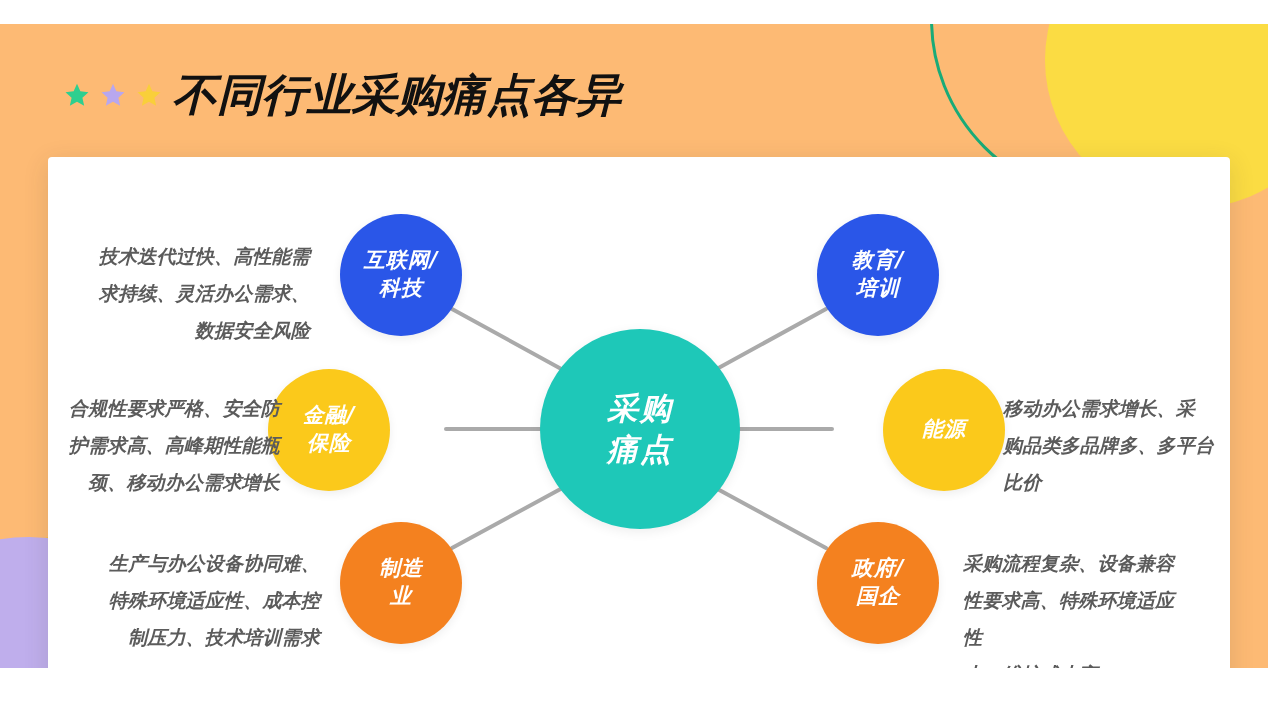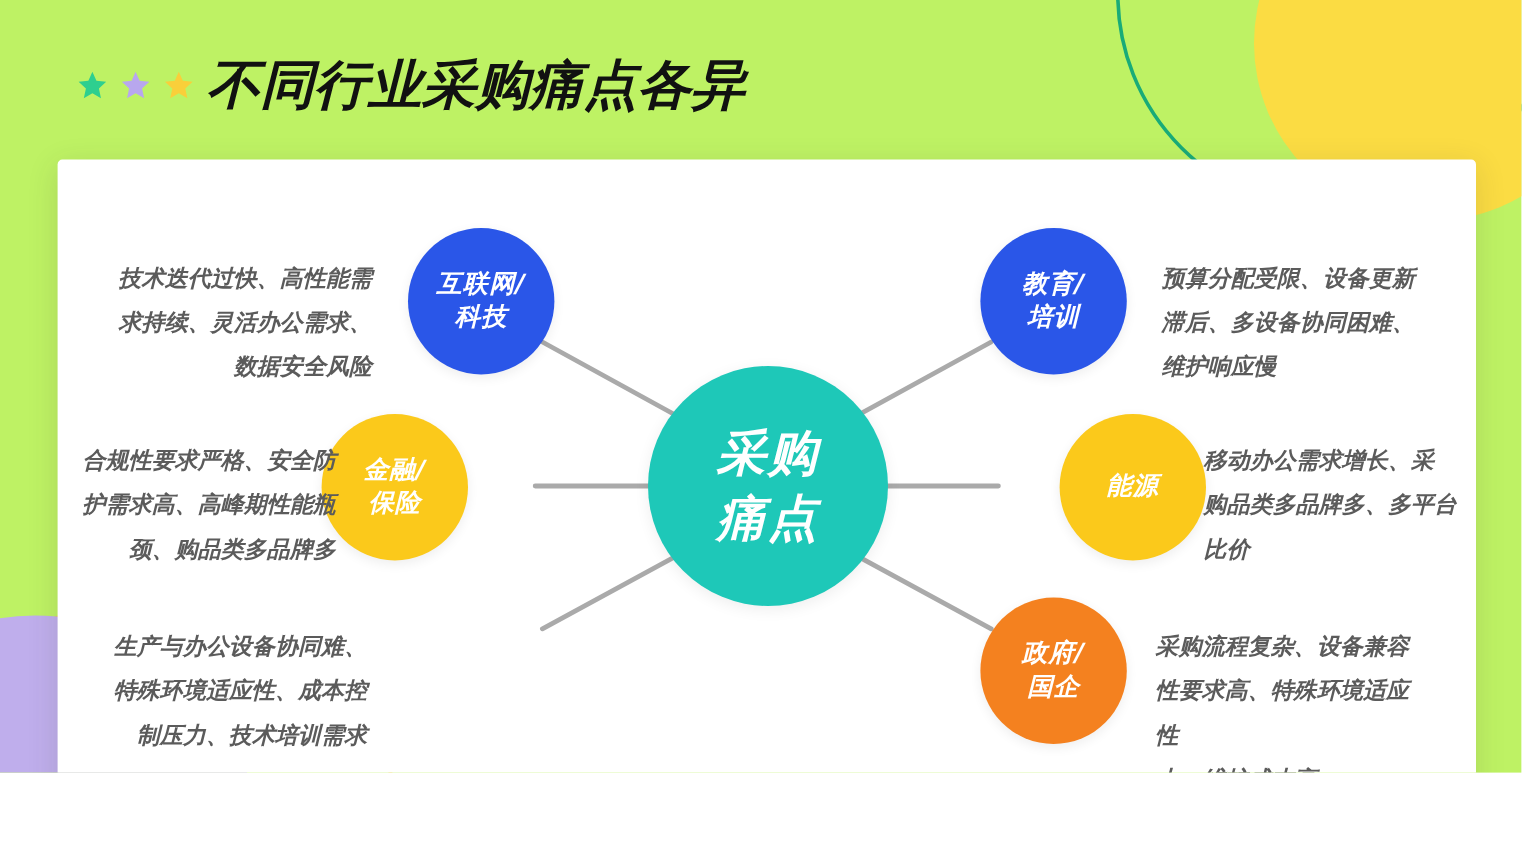--- a/index.html
+++ b/index.html
@@ -8,21 +8,22 @@
     background: #ffffff;
   }
   body {
     font-family: "Liberation Sans", "DejaVu Sans", sans-serif;
   }
   #slide {
     position: relative;
     width: 1268px;
     height: 644px;
     overflow: hidden;
-    background: #bef264;
+    background: #fdba74;
+    margin-top: 24px;
   }
 
   
   .bg-layer {
     position: absolute;
     inset: 0;
     overflow: hidden;
     pointer-events: none;
   }
   .deco-yellow-circle {
@@ -132,21 +133,21 @@
     justify-content: center;
     text-align: center;
     color: #ffffff;
     font-family: "DejaVu Sans", "Liberation Sans", sans-serif;
     font-weight: 700;
     font-style: italic;
     line-height: 1.32;
     white-space: pre-line;
   }
   .node.center {
-    font-size: 41px;
+    font-size: 31px;
     letter-spacing: 2px;
     box-shadow: 0 3px 12px rgba(0,0,0,0.07);
   }
   .node.spoke {
     font-size: 21px;
     letter-spacing: 1px;
     box-shadow: 0 3px 10px rgba(0,0,0,0.07);
   }
 
   .note {
@@ -207,44 +208,43 @@
 
     <div class="node center" style="left:492px; top:172px; width:200px; height:200px; background:#1ec8b8;">采购
 痛点</div>
 
     <div class="node spoke" style="left:292px; top:57px; width:122px; height:122px; background:#2a56e8;">互联网/
 科技</div>
 
     <div class="node spoke" style="left:220px; top:212px; width:122px; height:122px; background:#fbc91b;">金融/
 保险</div>
 
+    <div class="node spoke" style="left:292px; top:365px; width:122px; height:122px; background:#f4811f;">制造
+业</div>
 
     <div class="node spoke" style="left:769px; top:57px; width:122px; height:122px; background:#2a56e8;">教育/
 培训</div>
 
     <div class="node spoke" style="left:835px; top:212px; width:122px; height:122px; background:#fbc91b;">能源</div>
 
     <div class="node spoke" style="left:769px; top:365px; width:122px; height:122px; background:#f4811f;">政府/
 国企</div>
 
     <div class="note left" style="left:36px; top:81px; width:226px;">技术迭代过快、高性能需
 求持续、灵活办公需求、
 数据安全风险</div>
 
     <div class="note left" style="left:16px; top:233px; width:216px;">合规性要求严格、安全防
 护需求高、高峰期性能瓶
-颈、购品类多品牌多</div>
-
-    <div class="note left" style="left:32px; top:388px; width:226px;font-family:Liberation Serif, serif;">生产与办公设备协同难、
+颈、移动办公需求增长</div>
+
+    <div class="note left" style="left:46px; top:388px; width:226px;font-family:Liberation Serif, serif;">生产与办公设备协同难、
 特殊环境适应性、成本控
 制压力、技术培训需求</div>
 
-    <div class="note right" style="left:920px; top:81px; width:226px;">预算分配受限、设备更新
-滞后、多设备协同困难、
-维护响应慢</div>
 
     <div class="note right" style="left:955px; top:233px; width:216px;">移动办公需求增长、采
 购品类多品牌多、多平台
 比价</div>
 
     <div class="note right" style="left:915px; top:388px; width:226px;">采购流程复杂、设备兼容
 性要求高、特殊环境适应性
 大、维护成本高</div>
 
   </div>

